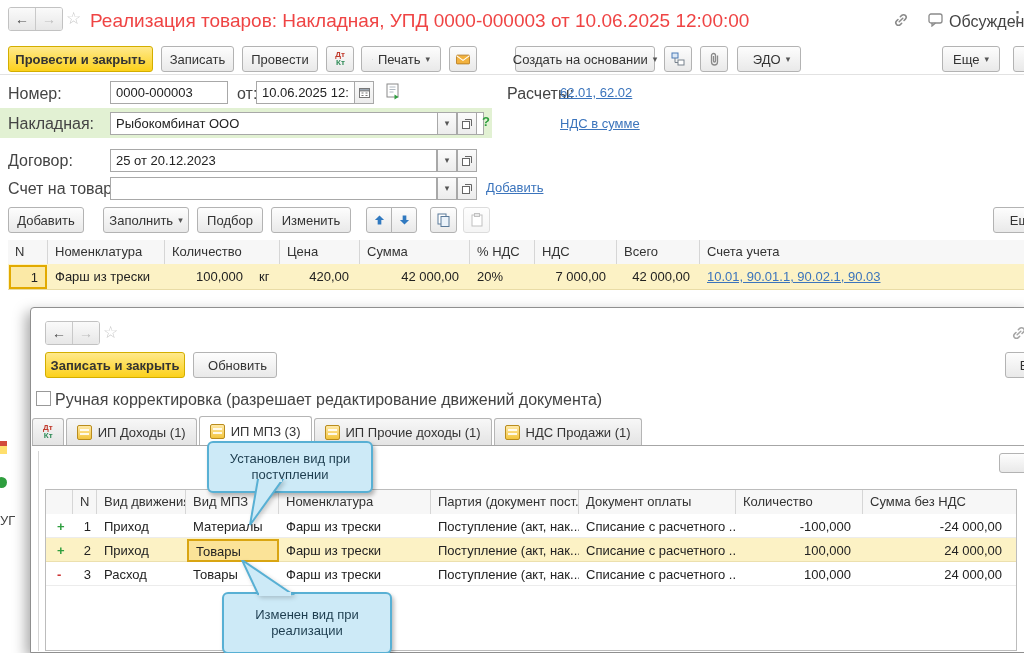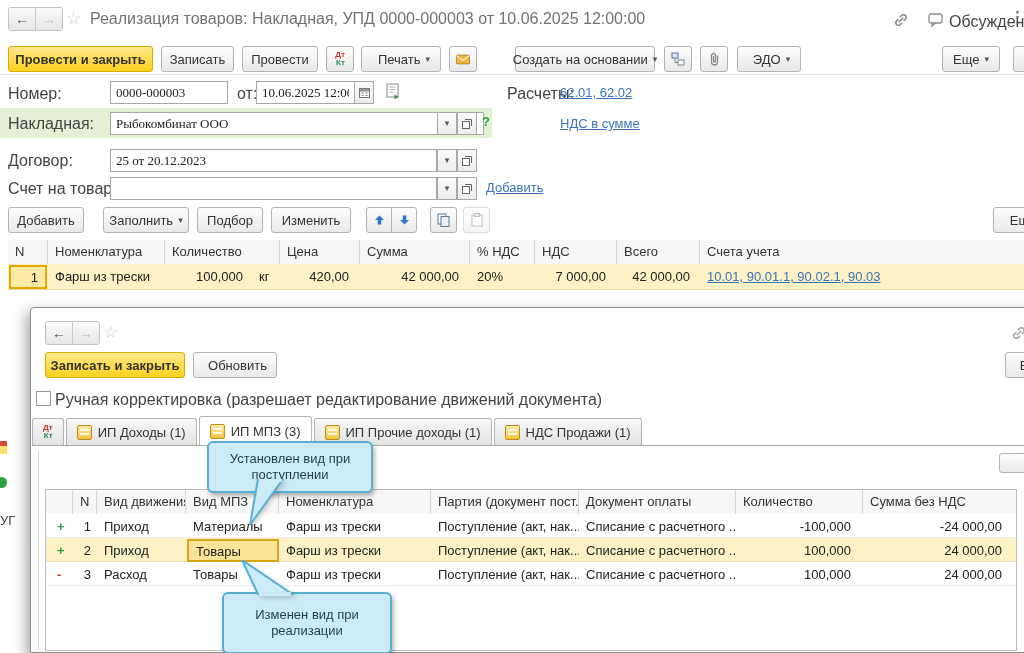--- a/index.html
+++ b/index.html
@@ -10,31 +10,31 @@
   .btn{position:absolute;box-sizing:border-box;height:26px;border:1px solid #b3b3b3;border-radius:3px;
        background:linear-gradient(#fdfdfd,#e9e9e9);display:flex;align-items:center;justify-content:center;
        gap:5px;padding:0 10px;font-size:13px;color:#333;cursor:pointer;white-space:nowrap}
   .btn.yellow{background:linear-gradient(#ffe98c,#fcd11b);border-color:#d3ae00;font-weight:bold}
   .btn.sm{padding:0 6px}
   .caret{font-size:9px;color:#555;line-height:1}
   .sqbtn{position:absolute;box-sizing:border-box;width:20px;height:23px;border:1px solid #a8a8a8;
          background:linear-gradient(#fbfbfb,#ececec);display:flex;align-items:center;justify-content:center;cursor:pointer}
   
   .fld{position:absolute;box-sizing:border-box;height:23px;border:1px solid #a8a8a8;background:#fff;
-       font-family:Liberation Serif, serif;font-size:13px;color:#222;padding:0 5px;outline:none}
+       font-family:Liberation Sans, sans-serif;font-size:13px;color:#222;padding:0 5px;outline:none}
   .lbl{position:absolute;font-size:16px;color:#444;white-space:nowrap}
   .link{position:absolute;font-size:13px;color:#3b74bc;text-decoration:underline;cursor:pointer;white-space:nowrap}
   
   .navgrp{position:absolute;display:flex;border:1px solid #c2c2c2;border-radius:3px;overflow:hidden;height:22px}
   .navbtn{width:26px;display:flex;align-items:center;justify-content:center;background:linear-gradient(#fafafa,#e7e7e7);
           font-size:14px;cursor:pointer}
   .navbtn.back{color:#4a4a4a;border-right:1px solid #c9c9c9}
   .navbtn.fwd{color:#bdbdbd}
   .star{position:absolute;color:#c9c9c9;font-size:17px}
-  .wtitle{position:absolute;font-size:16px;color:#737373;white-space:nowrap}
+  .wtitle{position:absolute;font-size:19px;color:#ef4444;white-space:nowrap}
   
   .hcell{position:absolute;box-sizing:border-box;height:24px;font-size:13px;color:#333;padding:4px 7px;
          border-right:1px solid #d6d6d6;white-space:nowrap;overflow:hidden;background:#f7f7f7}
   .cell{position:absolute;box-sizing:border-box;height:26px;font-size:13px;color:#222;padding:5px 7px;
         white-space:nowrap;overflow:hidden}
   .r{text-align:right}
   
   .tab{height:26px;display:flex;align-items:center;gap:6px;padding:0 10px;font-size:13px;color:#333;
        background:linear-gradient(#f7f7f7,#e4e4e4);border:1px solid #b5b5b5;border-bottom:none;
        border-radius:3px 3px 0 0;margin-right:2px;cursor:pointer;white-space:nowrap}

